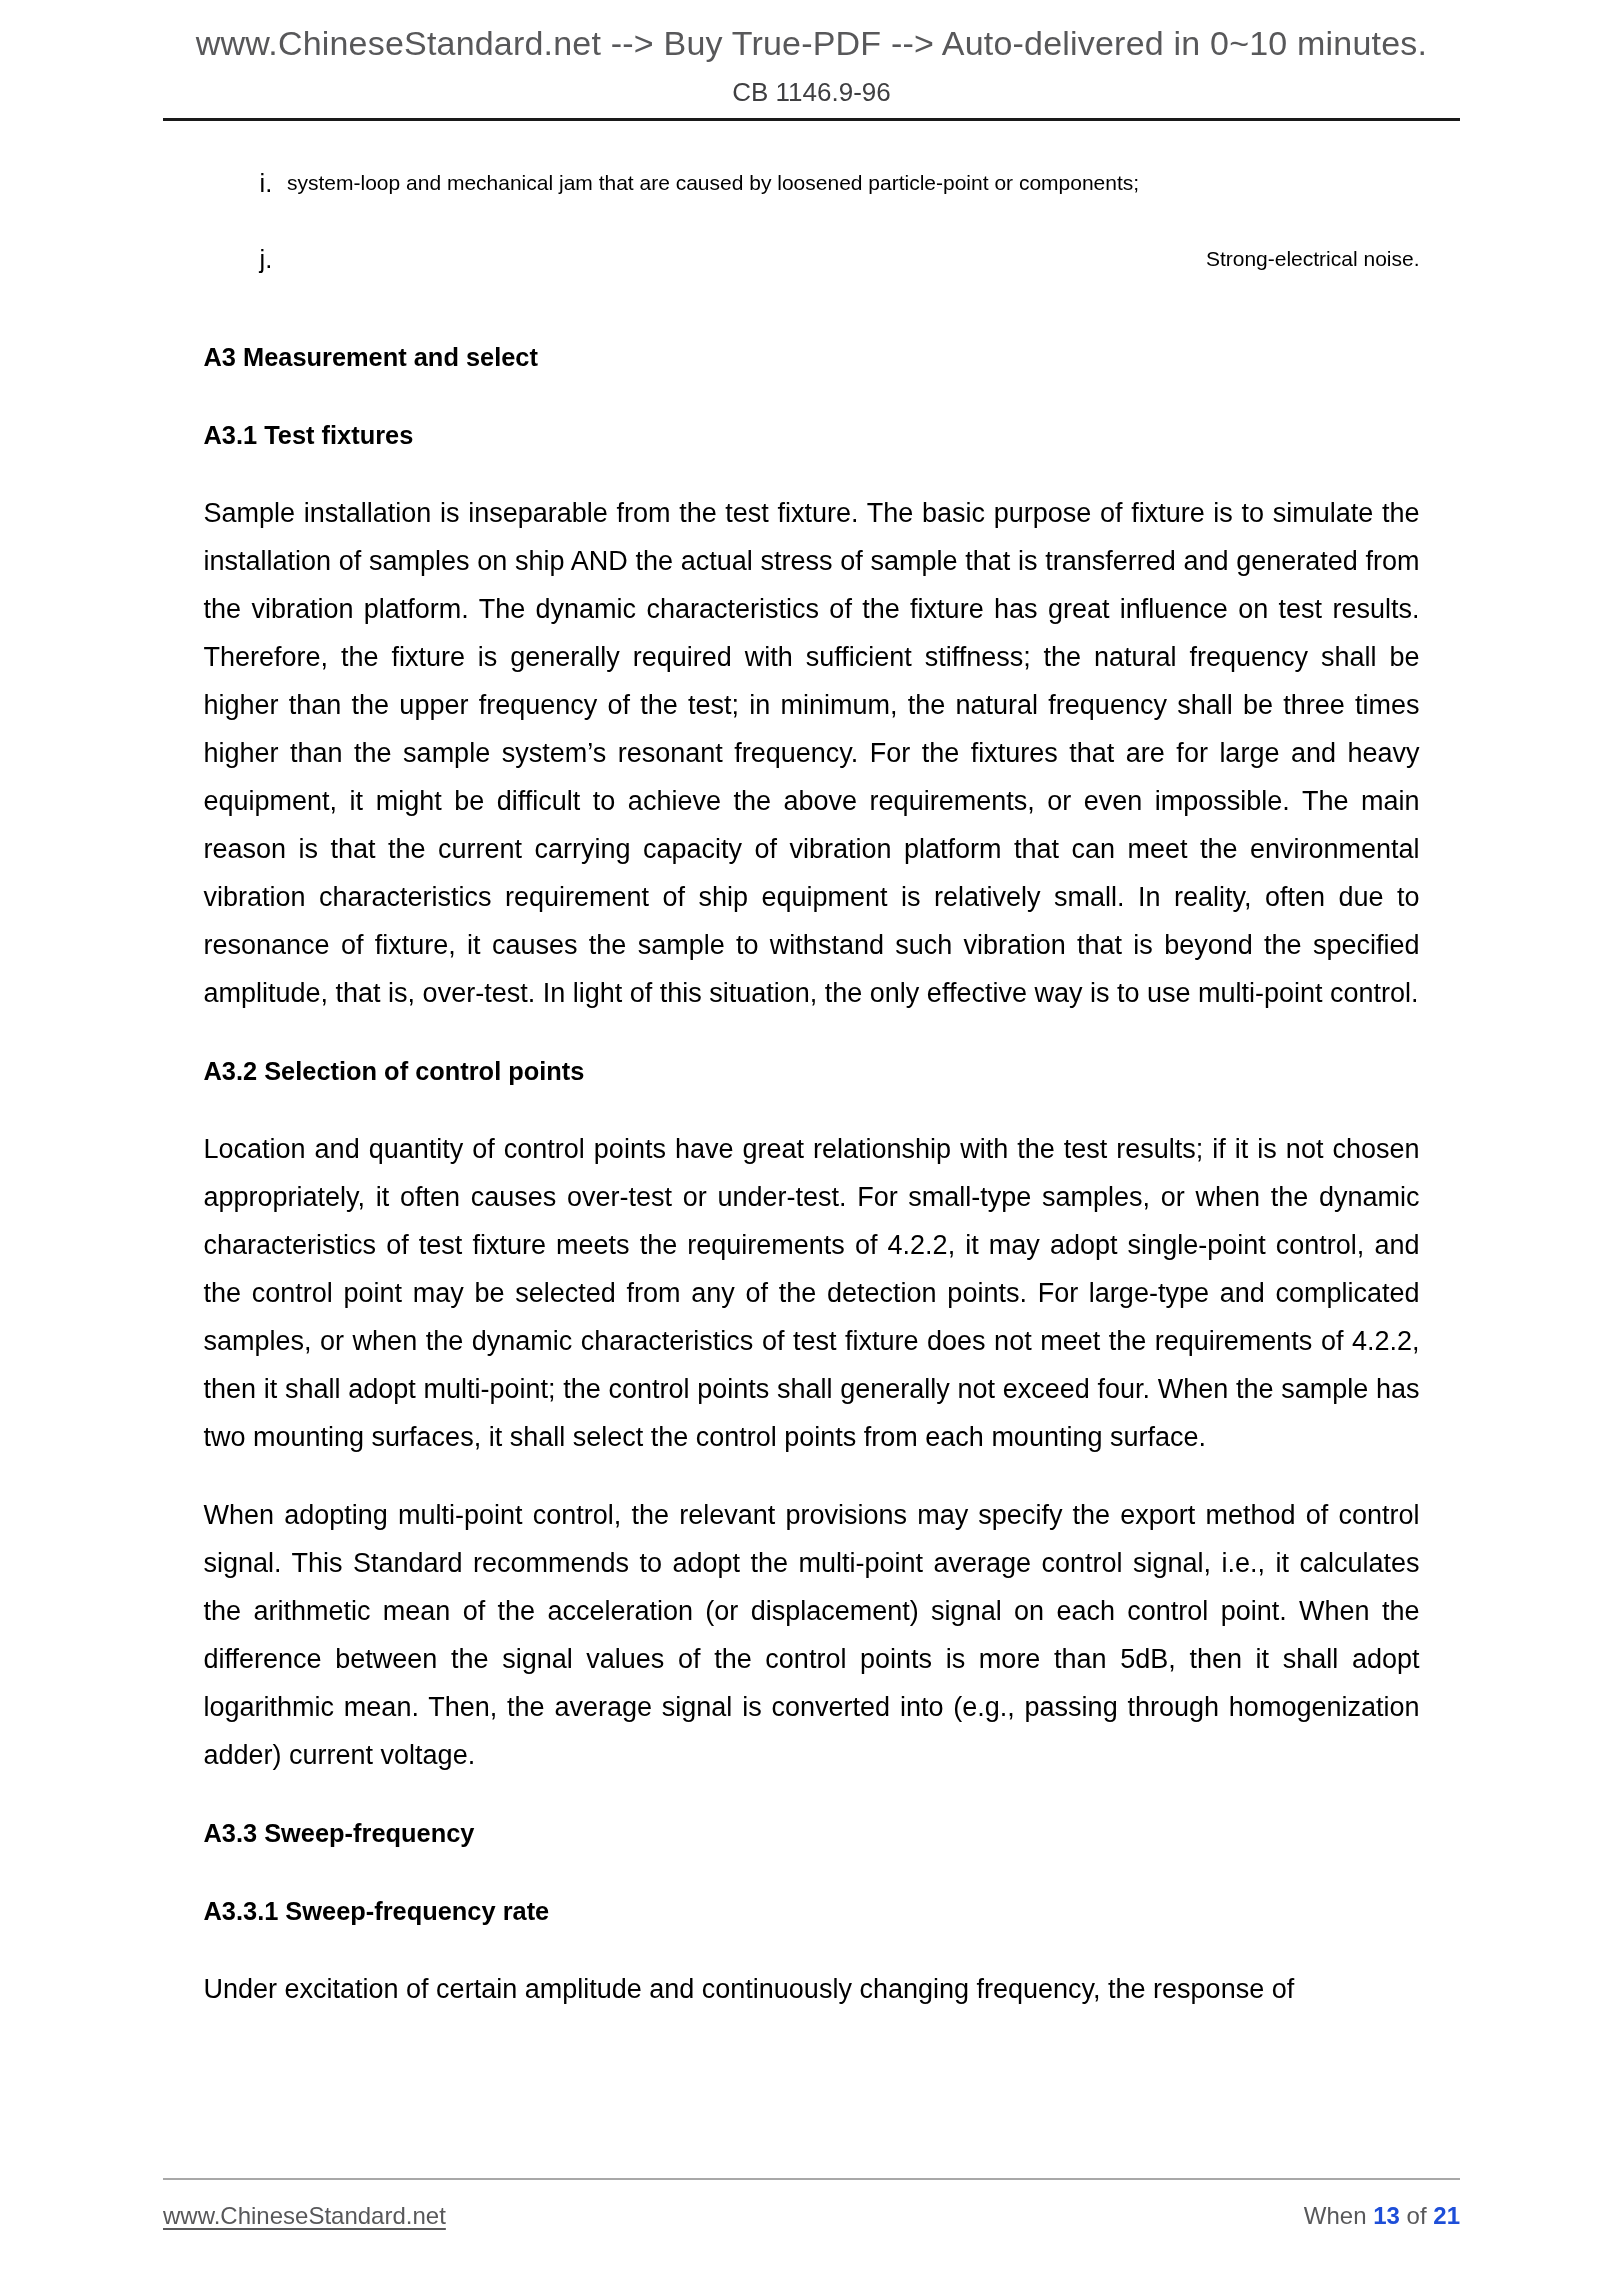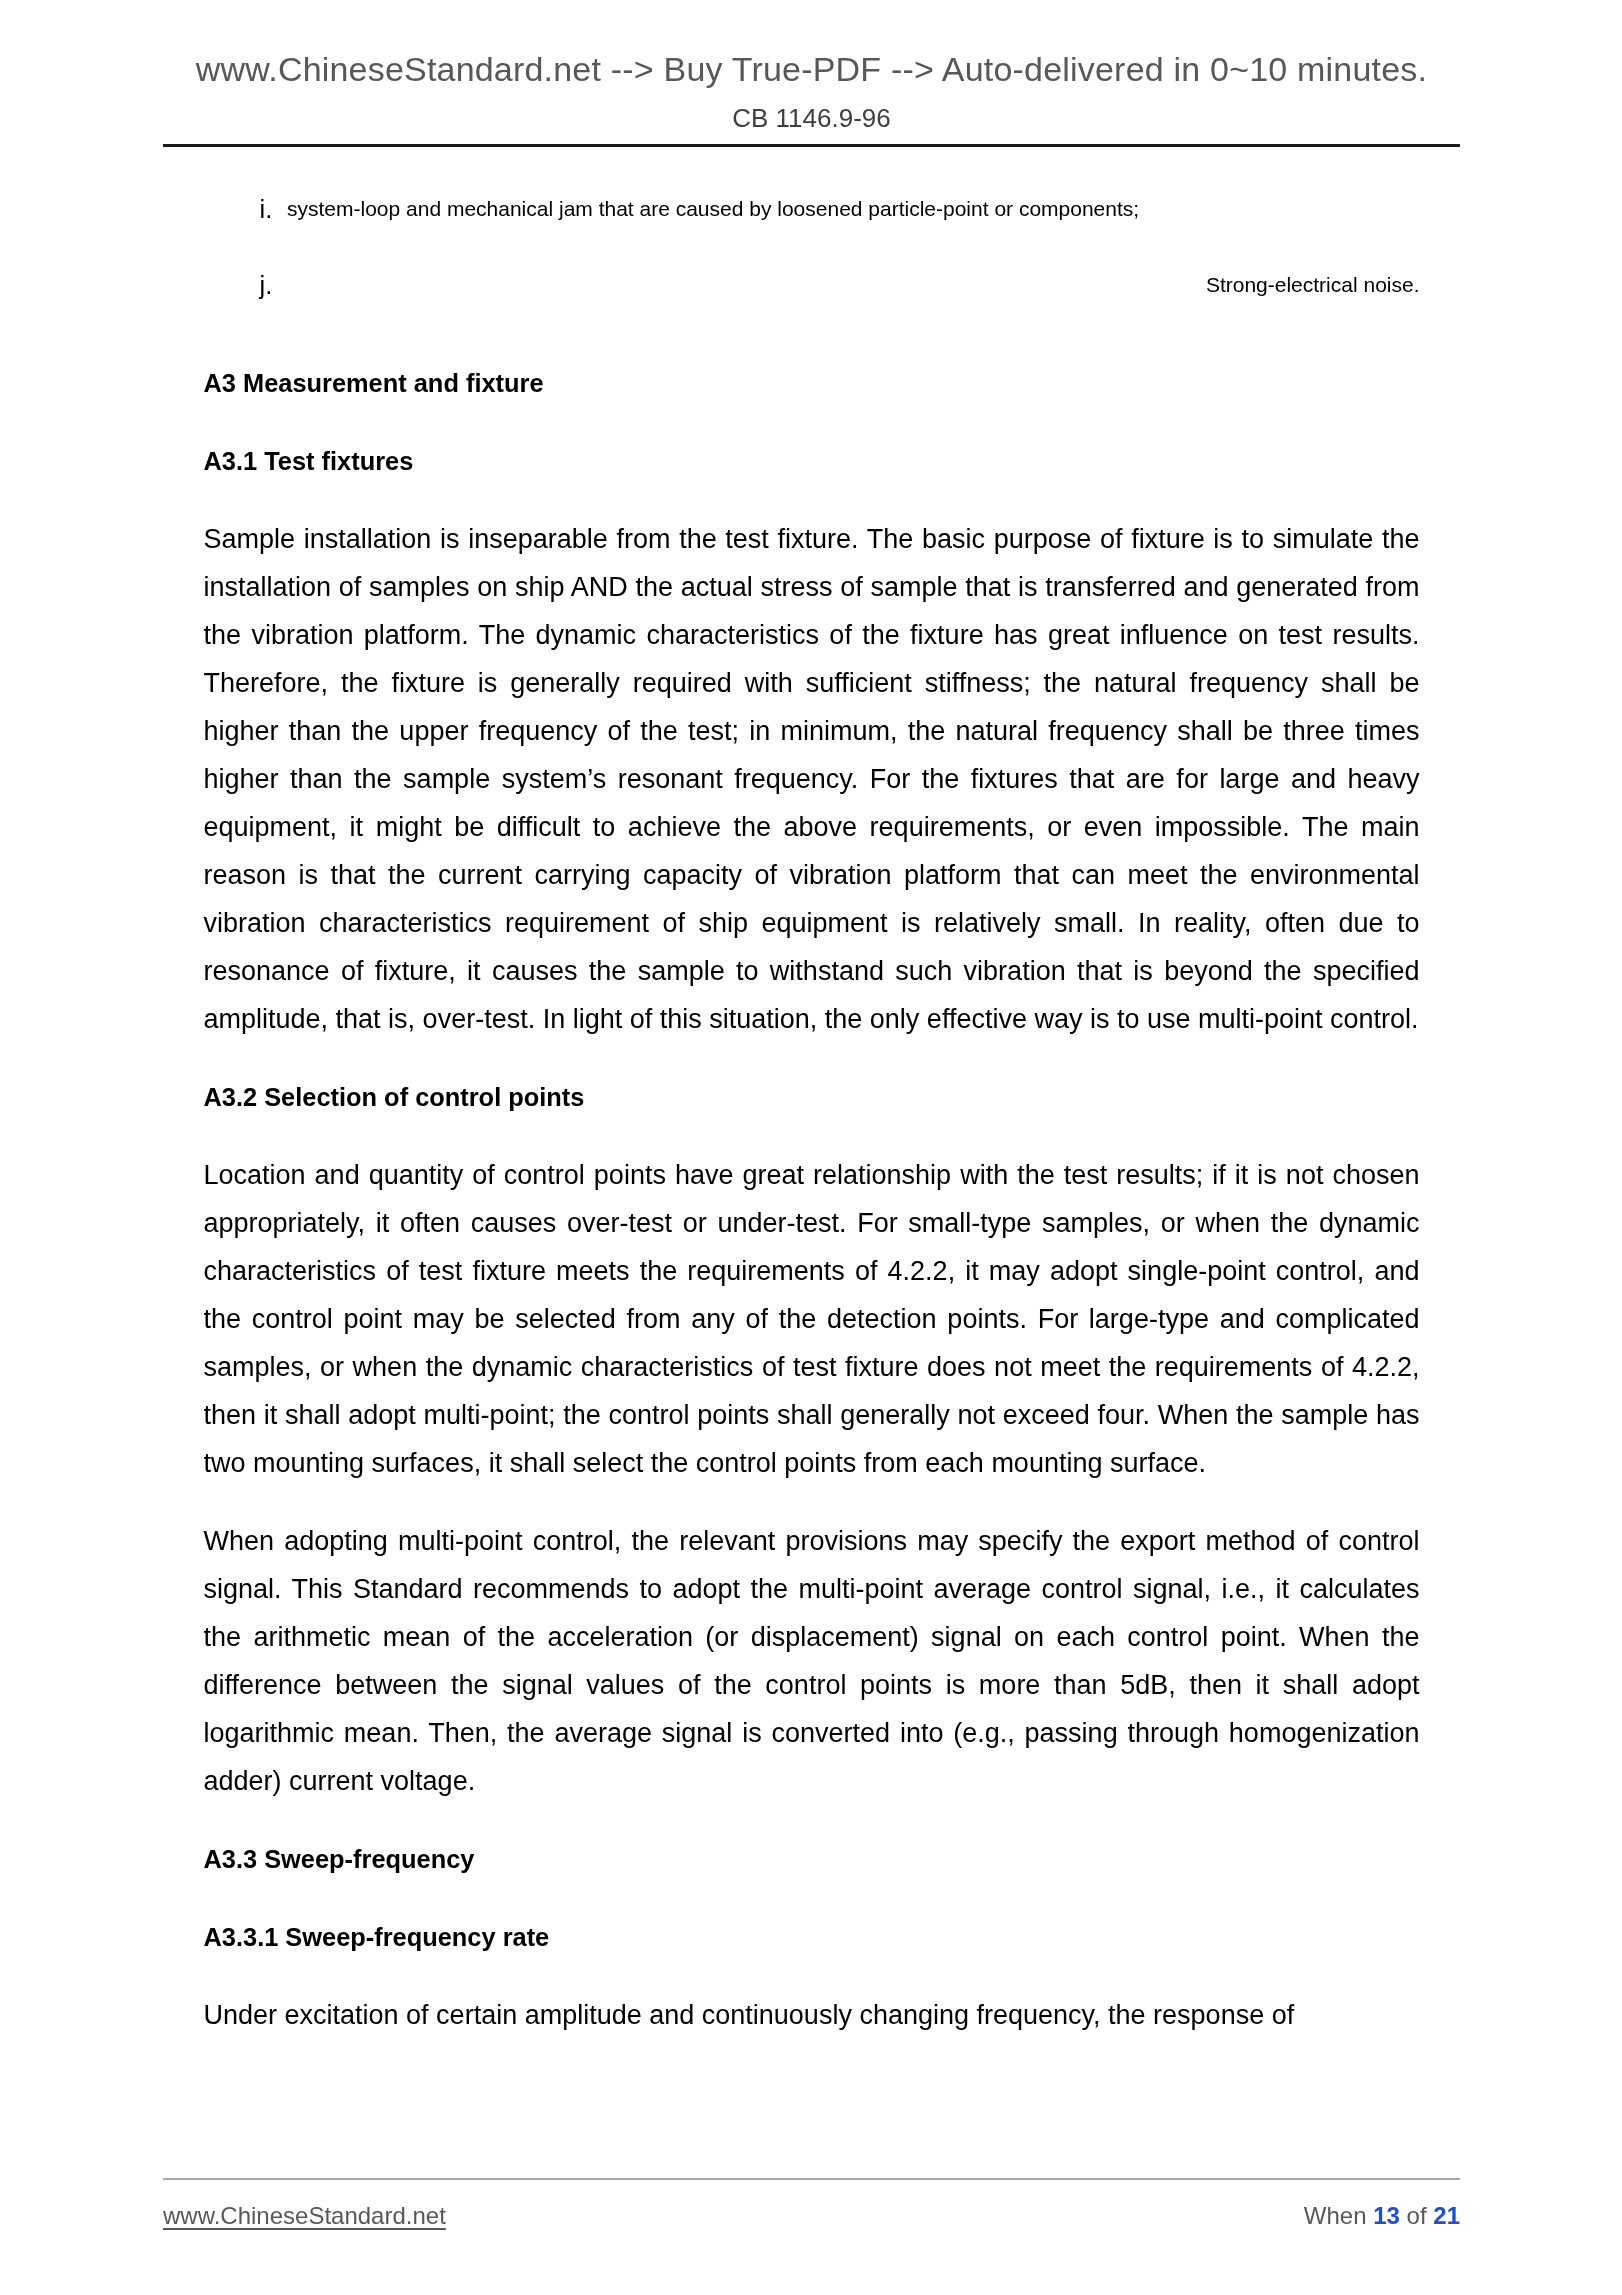--- a/index.html
+++ b/index.html
@@ -18,21 +18,21 @@
 
   .page {
     position: absolute;
     inset: 0;
     display: flex;
     flex-direction: column;
   }
 
   
   .header {
-    padding-top: 50px;
+    padding-top: 24px;
   }
   .header-promo {
     text-align: center;
     font-size: 34px;
     color: #58585a;
     letter-spacing: 0.2px;
     line-height: 1.15;
     white-space: nowrap;
   }
   .header-std {
@@ -147,21 +147,21 @@
       <div class="list-text">system-loop and mechanical jam that are caused by loosened particle-point or components;</div>
     </div>
 
     <div class="list-item">
       <div class="list-marker">j.</div>
       <div class="list-text nojust">Strong-electrical noise.</div>
     </div>
 
     <div class="spacer-lg"></div>
 
-    <div class="heading">A3 Measurement and fixture</div>
+    <div class="heading">A3 Measurement and select</div>
 
     <div class="heading">A3.1 Test fixtures</div>
 
     <p class="para para-block">Sample installation is inseparable from the test fixture. The basic purpose of fixture is to simulate the installation of samples on ship AND the actual stress of sample that is transferred and generated from the vibration platform. The dynamic characteristics of the fixture has great influence on test results. Therefore, the fixture is generally required with sufficient stiffness; the natural frequency shall be higher than the upper frequency of the test; in minimum, the natural frequency shall be three times higher than the sample system’s resonant frequency. For the fixtures that are for large and heavy equipment, it might be difficult to achieve the above requirements, or even impossible. The main reason is that the current carrying capacity of vibration platform that can meet the environmental vibration characteristics requirement of ship equipment is relatively small. In reality, often due to resonance of fixture, it causes the sample to withstand such vibration that is beyond the specified amplitude, that is, over-test. In light of this situation, the only effective way is to use multi-point control.</p>
 
     <div class="heading">A3.2 Selection of control points</div>
 
     <p class="para para-block">Location and quantity of control points have great relationship with the test results; if it is not chosen appropriately, it often causes over-test or under-test. For small-type samples, or when the dynamic characteristics of test fixture meets the requirements of 4.2.2, it may adopt single-point control, and the control point may be selected from any of the detection points. For large-type and complicated samples, or when the dynamic characteristics of test fixture does not meet the requirements of 4.2.2, then it shall adopt multi-point; the control points shall generally not exceed four. When the sample has two mounting surfaces, it shall select the control points from each mounting surface.</p>
 
     <p class="para para-block">When adopting multi-point control, the relevant provisions may specify the export method of control signal. This Standard recommends to adopt the multi-point average control signal, i.e., it calculates the arithmetic mean of the acceleration (or displacement) signal on each control point. When the difference between the signal values of the control points is more than 5dB, then it shall adopt logarithmic mean. Then, the average signal is converted into (e.g., passing through homogenization adder) current voltage.</p>

